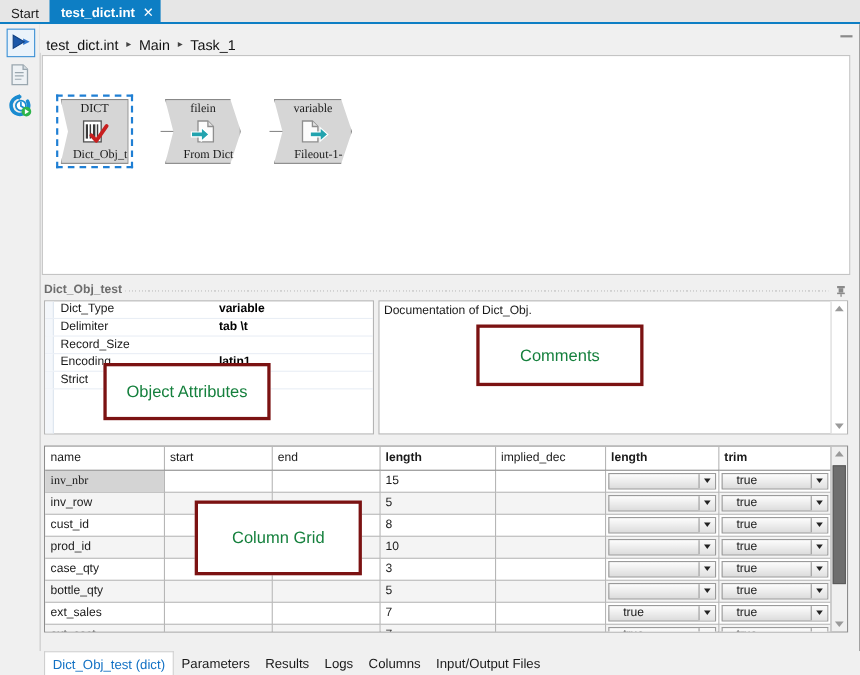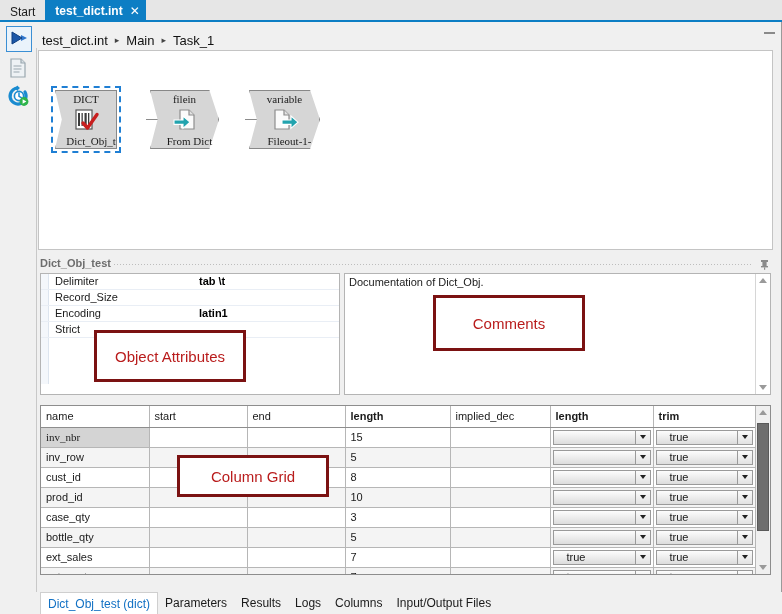--- a/index.html
+++ b/index.html
@@ -111,21 +111,21 @@
   
   .btabs{position:absolute;left:0;bottom:0;width:782px;height:22px;background:#f0f0f0;}
   .btabs .inner{position:absolute;left:40px;top:0;display:flex;align-items:center;height:22px;}
   .btab{font-size:12px;color:#1a1a1a;padding:0 7px;height:22px;line-height:22px;white-space:nowrap;cursor:default;}
   .btab.sel{color:#1271c4;background:#ffffff;border-top:1px solid #cfcfcf;
             border-left:1px solid #cfcfcf;border-right:1px solid #cfcfcf;box-sizing:border-box;}
 
   
   .callout{position:absolute;border:3px solid #7b1212;background:#ffffff;
            display:flex;align-items:center;justify-content:center;
-           font-size:15px;color:#b91c1c;box-sizing:border-box;}
+           font-size:15px;color:#15803d;box-sizing:border-box;}
 </style>
 </head>
 <body>
 
 <div class="app">
 
   <div class="tabstrip">
     <div class="tabs" id="top-tabs">
         <div class="tab"><span>Start</span></div>
         <div class="tab sel"><span>test_dict.int</span><span class="closex">✕</span></div>
@@ -242,20 +242,25 @@
             <rect x="3.4" y="3" width="4.2" height="4" fill="#8a8a8a"></rect>
             <rect x="2" y="7" width="7" height="1.4" fill="#8a8a8a"></rect>
             <rect x="5" y="8.4" width="1.2" height="2.4" fill="#8a8a8a"></rect>
           </svg>
         </div>
       </div>
 
       <div class="midrow">
         <div class="attrs">
           <div id="attr-rows">
+              <div class="arow">
+                <div class="gut"></div>
+                <div class="k">Dict_Type</div>
+                <div class="v">variable</div>
+              </div>
               <div class="arow">
                 <div class="gut"></div>
                 <div class="k">Delimiter</div>
                 <div class="v">tab \t</div>
               </div>
               <div class="arow">
                 <div class="gut"></div>
                 <div class="k">Record_Size</div>
                 <div class="v"></div>
               </div>
@@ -497,21 +502,21 @@
       </div>
     </div>
   </div>
 
   <div class="callout" style="left:94px;top:330px;width:152px;height:52px;">
     <span>Object Attributes</span>
   </div>
   <div class="callout" style="left:433px;top:295px;width:152px;height:56px;">
     <span>Comments</span>
   </div>
-  <div class="callout" style="left:177px;top:455px;width:152px;height:42px;">
+  <div class="callout" style="left:177px;top:455px;width:152px;height:68px;">
     <span>Column Grid</span>
   </div>
 
   <div class="btabs">
     <div class="inner" id="bottom-tabs">
         <div class="btab sel">Dict_Obj_test (dict)</div>
         <div class="btab">Parameters</div>
         <div class="btab">Results</div>
         <div class="btab">Logs</div>
         <div class="btab">Columns</div>

